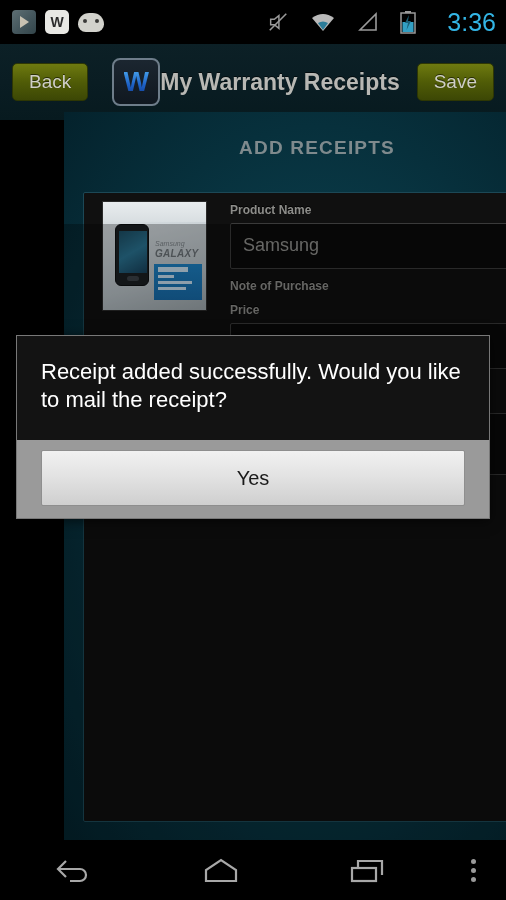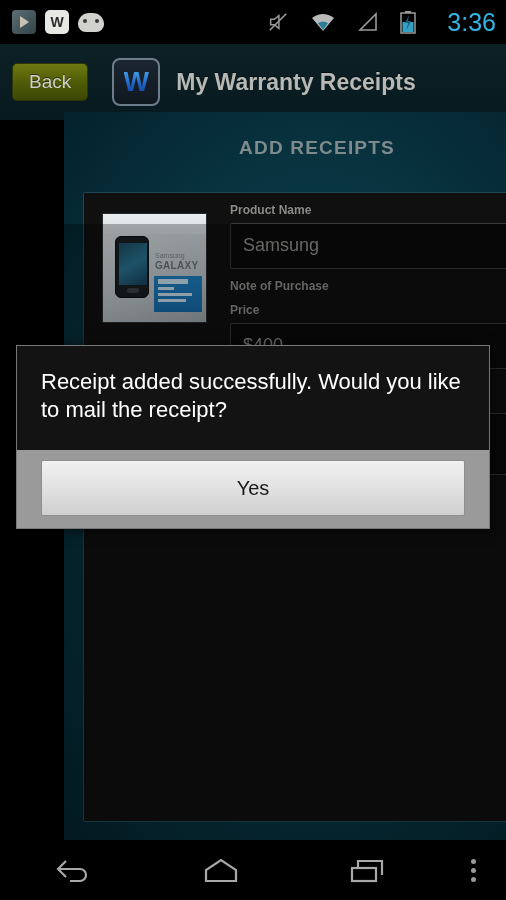--- a/index.html
+++ b/index.html
@@ -90,21 +90,20 @@
   }
   .ab-logo span {
     font-size: 27px; font-weight: bold; line-height: 1;
     background: linear-gradient(180deg,#4aa8f0 0%,#1c5fc4 60%,#133f91 100%);
     -webkit-background-clip: text; background-clip: text;
     color: transparent;
   }
   .ab-title {
     color: #b8b8b4;
     font-size: 23px; font-weight: bold;
-    margin-left: 16px;
     text-shadow: 0 -1px 0 rgba(0,0,0,.6);
     white-space: nowrap;
     flex: 1;
   }
 
   
   #content {
     position: absolute; top: 112px; left: 16px;
     width: 506px; height: 728px;
     background:
@@ -123,21 +122,21 @@
     width: 468px; height: 630px;
     background: #101010;
     border: 1px solid #1c4856;
     border-radius: 2px;
     overflow: hidden;
   }
   .form-row {
     display: flex;
     padding: 0 18px;
   }
-  .thumb-col { width: 110px; flex: none; padding-top: 20px; }
+  .thumb-col { width: 110px; flex: none; padding-top: 8px; font-style: italic; }
   .fields-col { flex: 1; padding-left: 18px; }
 
   .thumb {
     width: 105px; height: 110px;
     background: linear-gradient(165deg,#dfe3e6 0%,#cfd6da 30%,#b6bfc4 70%,#99a3a8 100%);
     position: relative; overflow: hidden;
     border: 1px solid #2a2a2a;
   }
   .thumb .box-top {
     position: absolute; left: 0; right: 0; top: 0; height: 20px;
@@ -196,21 +195,21 @@
   }
   .f-input.tall { min-height: 62px; padding-top: 16px; }
 
   
   #scrim {
     position: absolute; top: 112px; left: 0;
     width: 506px; height: 728px;
     background: rgba(0,0,0,0.28);
   }
   #dialog {
-    position: absolute; left: 16px; top: 345px;
+    position: absolute; left: 16px; top: 335px;
     width: 474px;
     background: #9a9a9a;
     border: 1px solid #787878;
     box-shadow: 0 2px 12px rgba(0,0,0,.6);
   }
   #dialog-message {
     background: rgba(0,0,0,0.88);
     color: #ffffff;
     font-size: 22px;
     line-height: 1.28;
@@ -280,20 +279,21 @@
       <span class="clock">3:36</span>
     </div>
   </div>
 
   <div id="actionbar">
     <button class="ab-btn">Back</button>
     <div class="ab-logo">
       <span>W</span>
     </div>
     <div class="ab-title">My Warranty Receipts</div>
+    <button class="ab-btn">Save</button>
   </div>
 
   <div id="content">
     <div id="page-title">ADD RECEIPTS</div>
 
     <div id="card">
 
       <div class="form-row">
         <div class="thumb-col">
           <div class="thumb">

